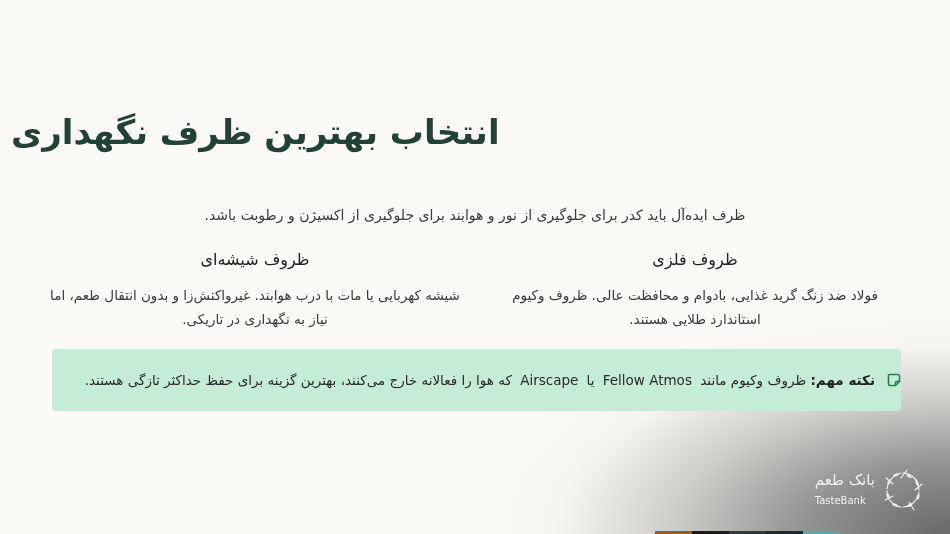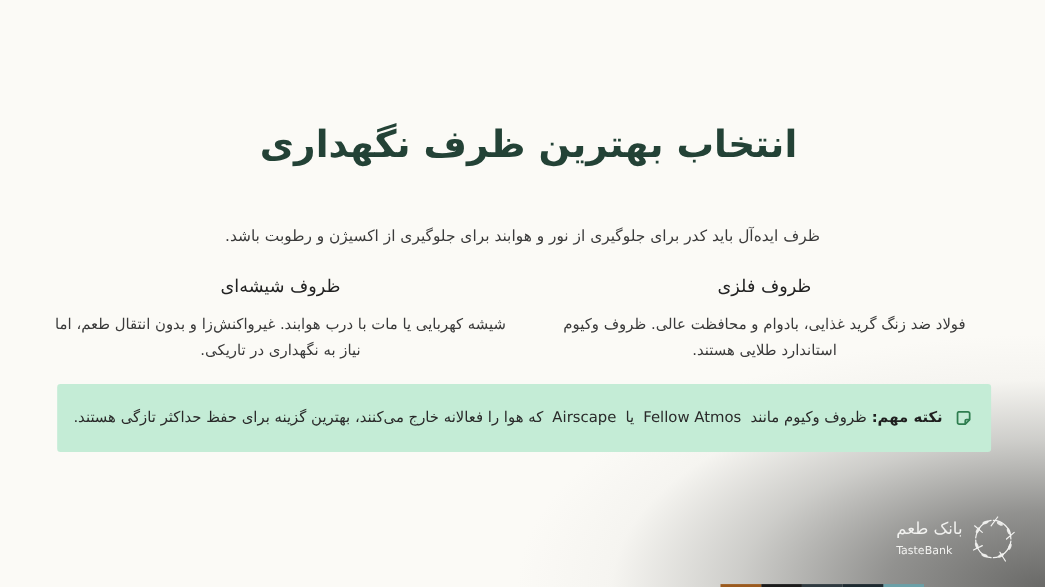--- a/index.html
+++ b/index.html
@@ -41,21 +41,21 @@
       width: 185px;
       height: 3px;
       display: flex;
     }
     .bottom-strip span { flex: 1; }
     .title {
       position: absolute;
       top: 112px;
       left: 0;
       right: 0;
-      text-align: center;
+      text-align: left;
       font-size: 34px;
       font-weight: bold;
       color: #234236;
       margin: 0;
       letter-spacing: 0;
       padding-left: 11px;
     }
     .subtitle {
       position: absolute;
       top: 197px;
@@ -90,21 +90,20 @@
       position: absolute;
       top: 349px;
       left: 52px;
       width: 849px;
       height: 62px;
       background: #c4ecd6;
       border-radius: 3px;
       display: flex;
       align-items: center;
       box-sizing: border-box;
-      padding-right: 18px;
     }
     .callout .note-icon {
       width: 14px;
       height: 14px;
       margin-left: 12px;
       flex: none;
     }
     .callout .text {
       font-size: 13.5px;
       color: #2a2a2a;

